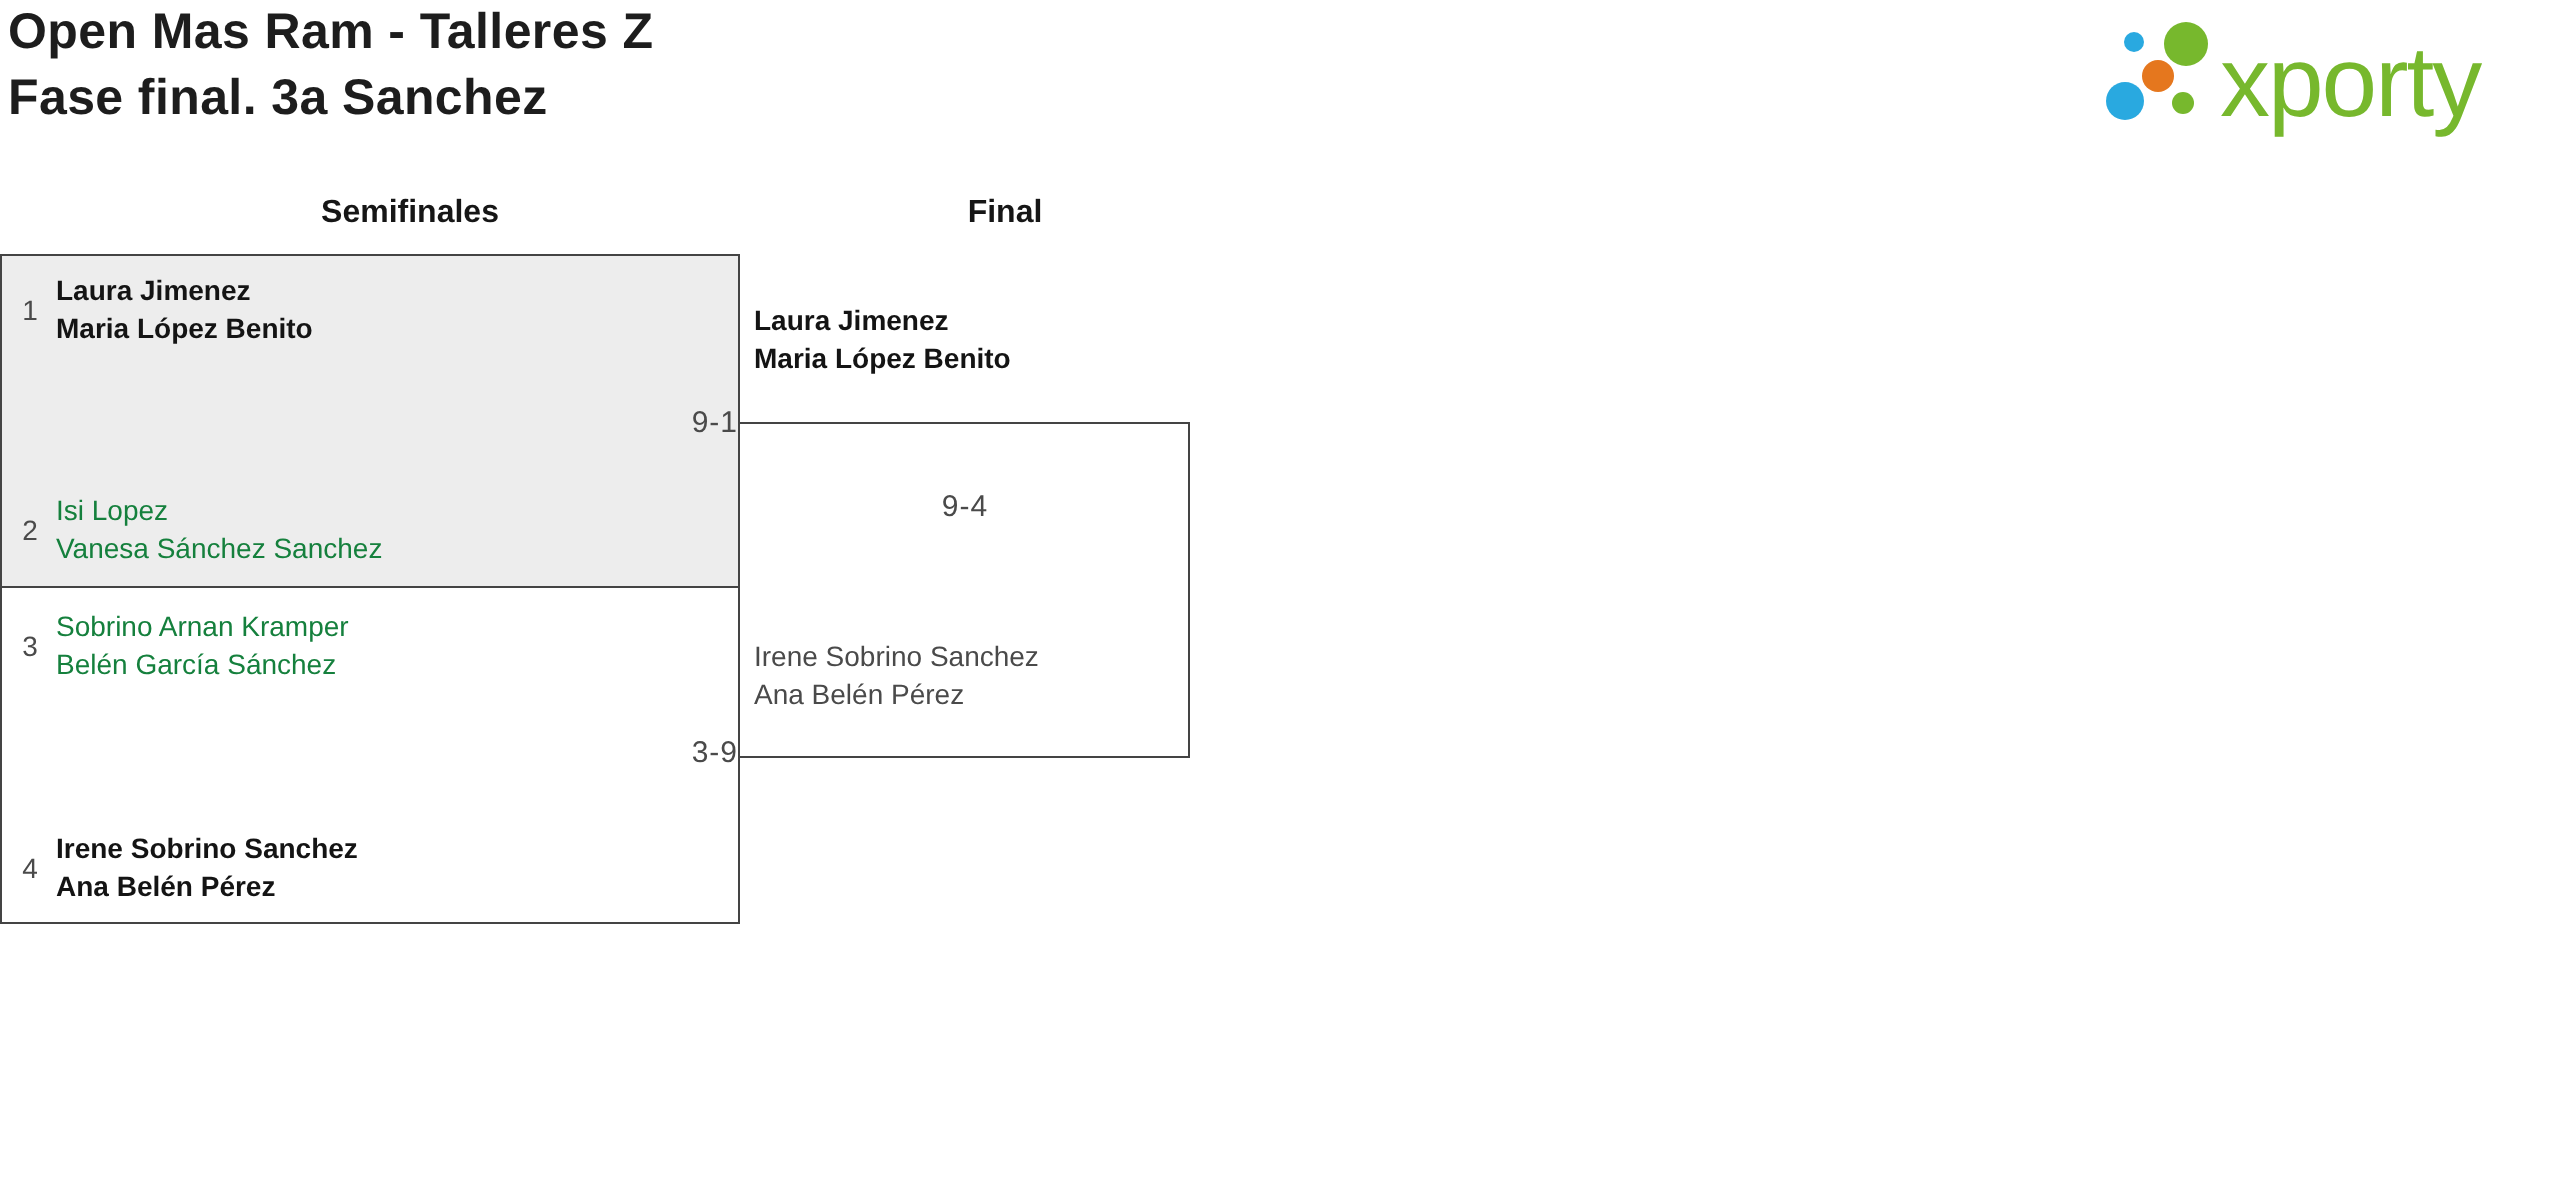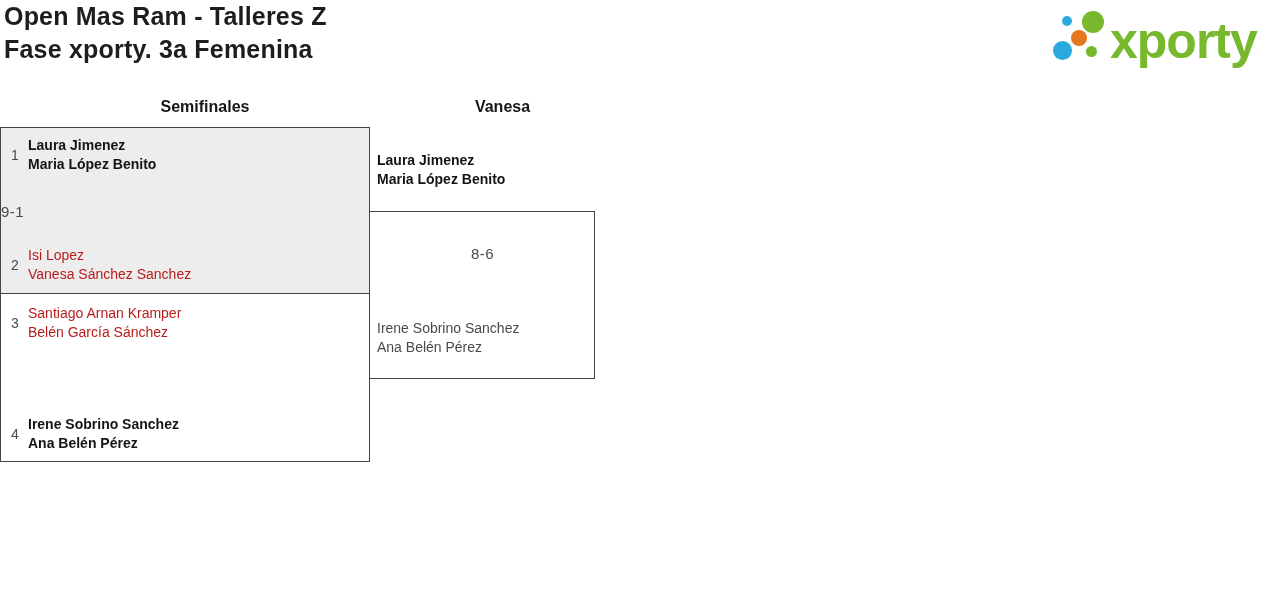--- a/index.html
+++ b/index.html
@@ -17,68 +17,68 @@
 
   
   .logo { position:absolute; left:1050px; top:0; width:230px; height:78px; }
   .dot { position:absolute; border-radius:50%; }
   .dot-blue-small  { left:12px; top:16px; width:10px; height:10px; background:#29a9e0; }
   .dot-green-large { left:32px; top:11px; width:22px; height:22px; background:#77b82d; }
   .dot-orange      { left:21px; top:30px; width:16px; height:16px; background:#e5771e; }
   .dot-blue-large  { left:3px;  top:41px; width:19px; height:19px; background:#29a9e0; }
   .dot-green-small { left:36px; top:46px; width:11px; height:11px; background:#77b82d; }
   .logo-text { position:absolute; left:60px; top:4px; height:75px; line-height:75px;
-               font-size:50px; font-weight:700; color:#77b82d; letter-spacing:-1px; }
+               font-size:50px; font-weight:400; color:#77b82d; letter-spacing:-1px; }
 
   
   .round-header { position:absolute; top:97px; font-size:16px; font-weight:700;
                   color:#161616; text-align:center; line-height:20px;padding-left:40px; }
   .rh-semis { left:0; width:370px; }
   .rh-final { left:370px; width:225px; }
 
   
   .match { position:absolute; border:1px solid #444444; }
   .sf1 { left:0; top:127px; width:370px; height:167px; background:#ededed; }
   .sf2 { left:0; top:293px; width:370px; height:169px; background:#ffffff; }
   .final-box { left:369px; top:211px; width:226px; height:168px; background:#ffffff; }
 
   .team-row { position:absolute; left:6px; display:flex; align-items:center; gap:5px; }
   .seed { width:16px; text-align:center; font-size:14px; color:#4a4a4a; }
-  .names { font-size:14px; line-height:19px; color:#b91c1c; }
+  .names { font-size:14px; line-height:19px; color:#15803d; }
   .names.winner { font-weight:700; color:#141414; }
-  .score { position:absolute; left:0; width:100%; text-align:left; font-size:15px;
+  .score { position:absolute; left:0; width:100%; text-align:right; font-size:15px;
            line-height:19px; color:#4a4a4a; letter-spacing:0.5px; }
 
   
   .final-team { position:absolute; left:377px; font-size:14px; line-height:19px; color:#4a4a4a; }
   .final-team.winner { font-weight:700; color:#141414; }
   .final-score { position:absolute; left:370px; width:225px; top:244px; text-align:center;
                  font-size:15px; line-height:19px; color:#4a4a4a; letter-spacing:0.5px; }
 </style>
 </head>
 <body>
 
 <div class="screen">
 
   <div class="page-title">
     <div>Open Mas Ram - Talleres Z</div>
-    <div>Fase xporty. 3a Femenina</div>
+    <div>Fase final. 3a Sanchez</div>
   </div>
 
   <div class="logo">
     <span class="dot dot-blue-small"></span>
     <span class="dot dot-green-large"></span>
     <span class="dot dot-orange"></span>
     <span class="dot dot-blue-large"></span>
     <span class="dot dot-green-small"></span>
     <span class="logo-text">xporty</span>
   </div>
 
   <div class="round-header rh-semis">Semifinales</div>
-  <div class="round-header rh-final">Vanesa</div>
+  <div class="round-header rh-final">Final</div>
 
   <div class="match sf1">
     <div class="team-row" style="top:8px">
       <span class="seed">1</span>
       <div class="names winner">
         <div>Laura Jimenez</div>
         <div>Maria López Benito</div>
       </div>
     </div>
     <div class="score" style="top:74px">9-1</div>
@@ -88,38 +88,39 @@
         <div>Isi Lopez</div>
         <div>Vanesa Sánchez Sanchez</div>
       </div>
     </div>
   </div>
 
   <div class="match sf2">
     <div class="team-row" style="top:10px">
       <span class="seed">3</span>
       <div class="names">
-        <div>Santiago Arnan Kramper</div>
+        <div>Sobrino Arnan Kramper</div>
         <div>Belén García Sánchez</div>
       </div>
     </div>
+    <div class="score" style="top:73px">3-9</div>
     <div class="team-row" style="top:121px">
       <span class="seed">4</span>
       <div class="names winner">
         <div>Irene Sobrino Sanchez</div>
         <div>Ana Belén Pérez</div>
       </div>
     </div>
   </div>
 
   <div class="match final-box"></div>
 
   <div class="final-team winner" style="top:151px">
     <div>Laura Jimenez</div>
     <div>Maria López Benito</div>
   </div>
-  <div class="final-score">8-6</div>
+  <div class="final-score">9-4</div>
   <div class="final-team" style="top:319px">
     <div>Irene Sobrino Sanchez</div>
     <div>Ana Belén Pérez</div>
   </div>
 
 </div>
 
 </body></html>

